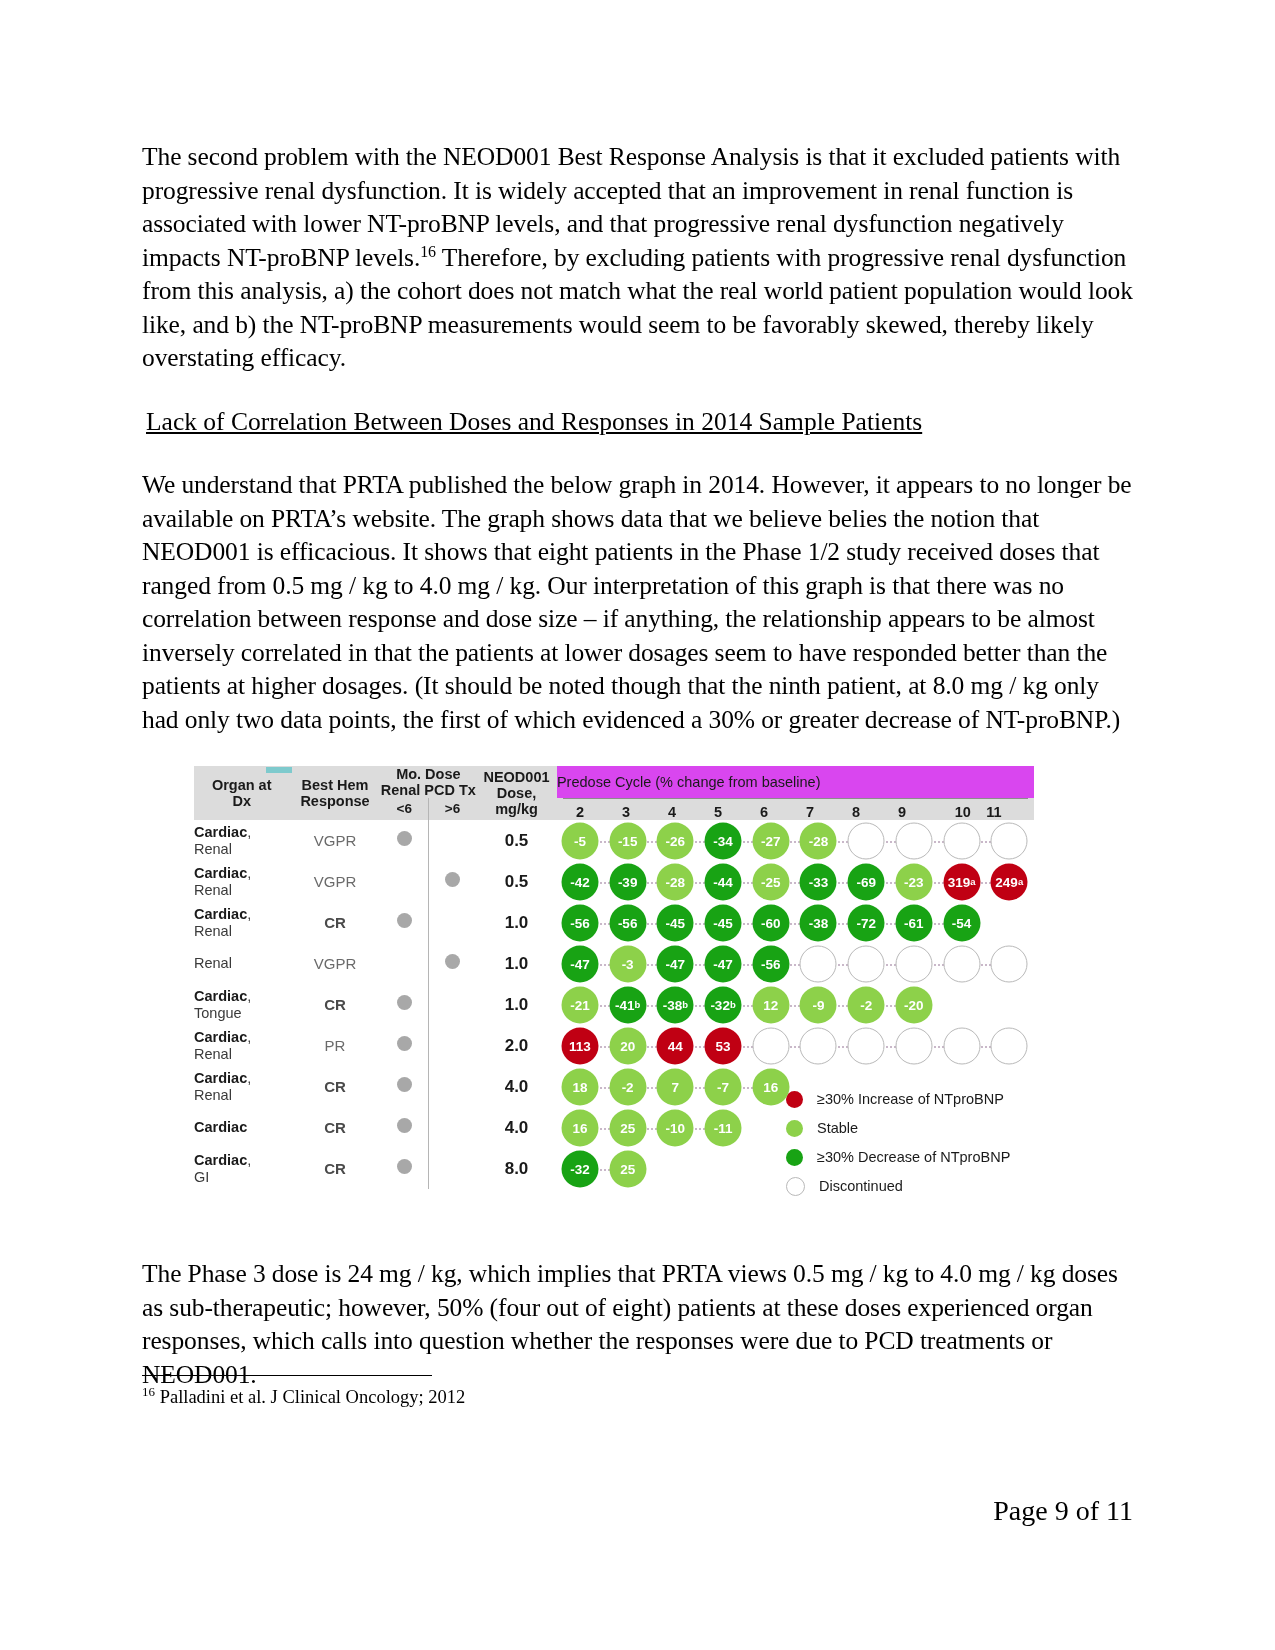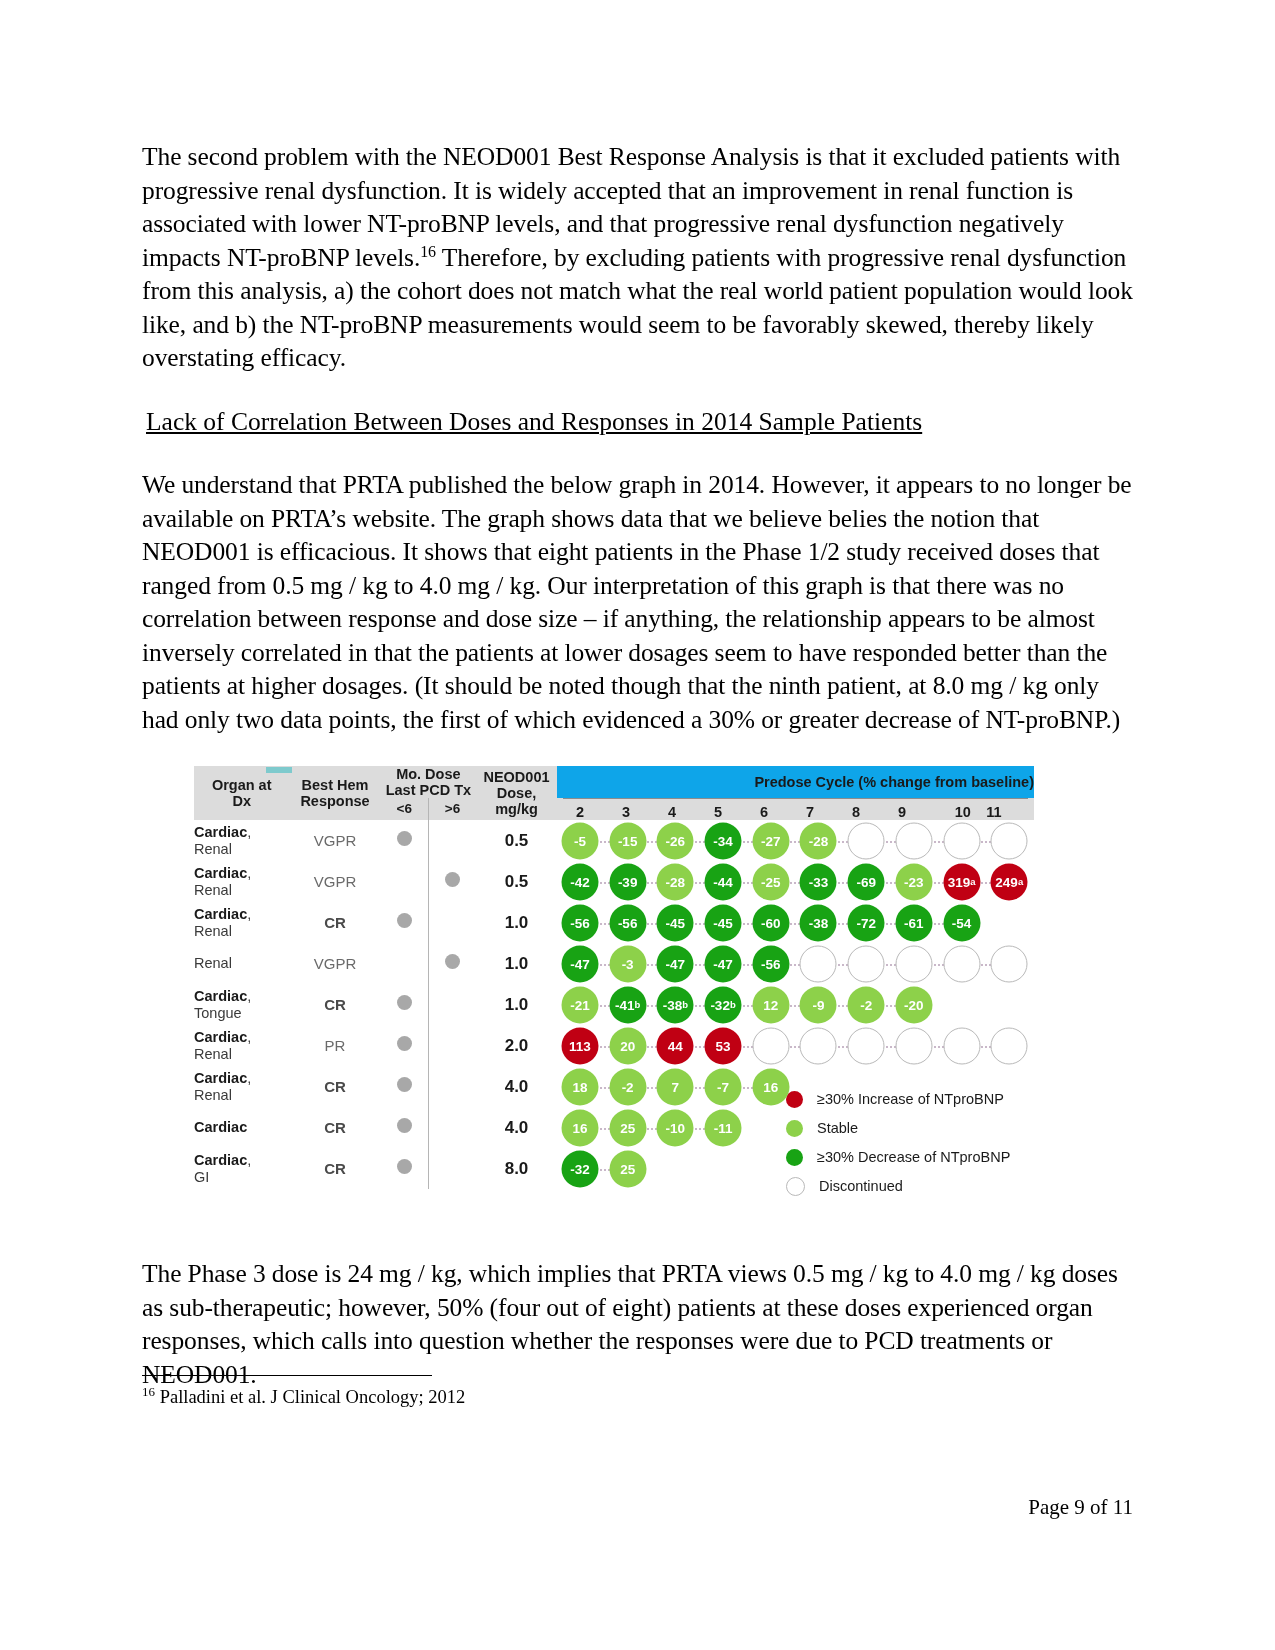--- a/index.html
+++ b/index.html
@@ -57,25 +57,25 @@
     text-align: center;
     font-size: 14.5px;
     font-weight: bold;
     color: #1a1a1a;
     line-height: 16px;
     padding: 7px 2px 7px 2px;
     background: #dcdcdc;
   }
   .hdr-cell.small { font-size: 13.5px; }
   .predose-title {
-    text-align: right;
+    text-align: left;
     font-size: 14.5px;
-    font-weight: bold;
+    font-weight: normal;
     color: #1a1a1a;
-    background: #0ea5e9;
+    background: #d946ef;
     padding-bottom: 3px;
   }
   .cycle-row td {
     background: #dcdcdc;
     text-align: center;
     font-size: 14.5px;
     font-weight: bold;
     color: #1a1a1a;
     padding-bottom: 5px;
   }
@@ -194,21 +194,21 @@
   }
   .footnote {
     font-size: 18.5px;
     line-height: 24px;
   }
   .footnote sup { font-size: 13px; vertical-align: super; line-height: 0; }
   .page-num {
     position: absolute;
     right: 142px;
     top: 1495px;
-    font-size: 21px;
+    font-size: 28px;
   }
   .footnote-block {
     position: absolute;
     left: 142px;
     top: 1375px;
     width: 940px;
   }
 </style>
 </head>
 <body>
@@ -249,21 +249,21 @@
           <td class="hdr-cell" rowspan="2">
             <div>Organ at</div>
             <div>Dx</div>
           </td>
           <td class="hdr-cell" rowspan="2">
             <div>Best Hem</div>
             <div>Response</div>
           </td>
           <td class="hdr-cell" colspan="2">
             <div>Mo. Dose</div>
-            <div>Last PCD Tx</div>
+            <div>Renal PCD Tx</div>
           </td>
           <td class="hdr-cell" rowspan="2">
             <div>NEOD001</div>
             <div>Dose,</div>
             <div>mg/kg</div>
           </td>
           <td class="predose-title" colspan="10">Predose Cycle (% change from baseline)</td>
         </tr>
         <tr class="cycle-row">
           <td class="hdr-cell small">&lt;6</td>

